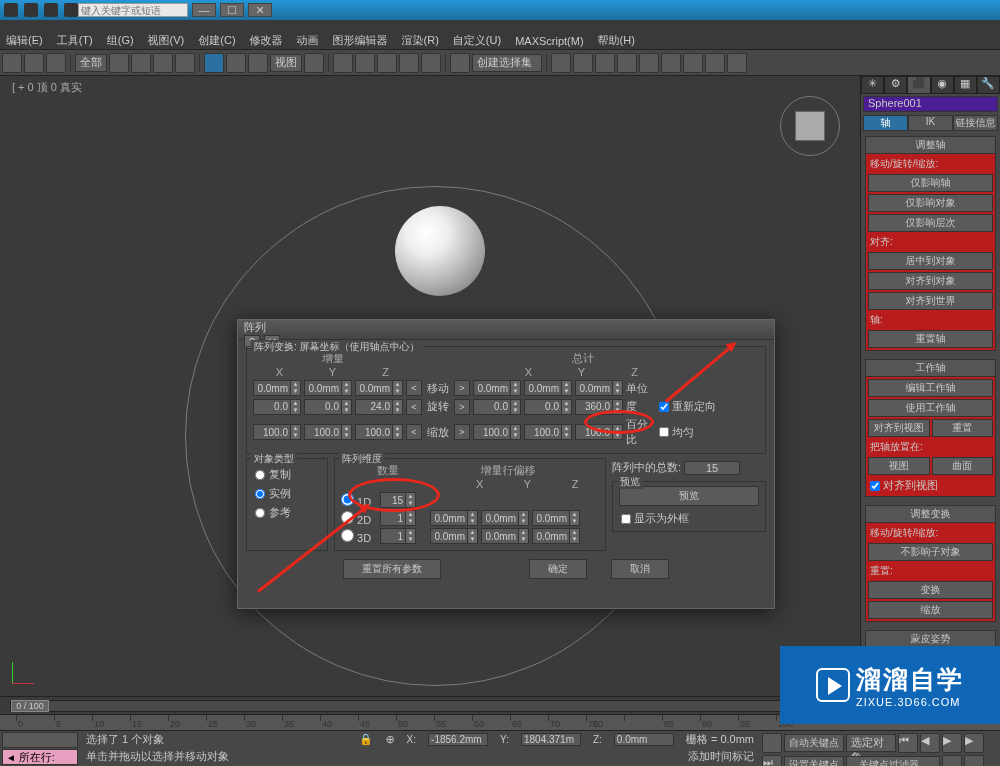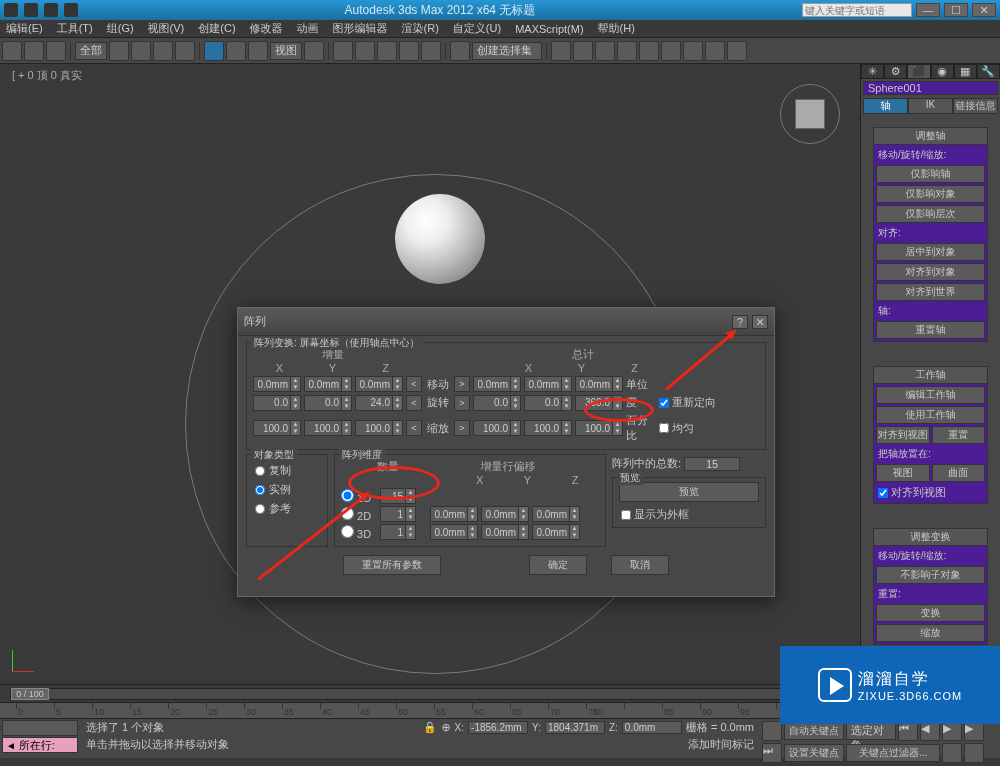--- a/index.html
+++ b/index.html
@@ -8,21 +8,21 @@
 
 .titlebar { height: 20px; background: linear-gradient(#2696d6, #1a6fa0); display: flex; align-items: center; padding: 0 4px; }
 .titlebar .left-icons { display: flex; gap: 6px; }
 .titlebar .ico { width: 14px; height: 14px; background: #333; border-radius: 2px; }
 .titlebar .title { flex: 1; text-align: center; color: #d0e8f5; font-size: 12px; }
 .titlebar .right { display: flex; gap: 4px; align-items: center; }
 .titlebar input { background: #e8e8e8; border: 1px solid #999; height: 14px; width: 110px; font-size: 10px; padding: 0 2px; }
 .winbtn { width: 24px; height: 14px; background: #666; border: 1px solid #444; color: #ccc; text-align: center; line-height: 12px; }
 
 
-.menubar { height: 18px; background: #393939; display: flex; align-items: center; padding: 0 6px; gap: 14px; border-bottom: 1px solid #222; }
+.menubar { height: 18px; background: #393939; display: flex; align-items: center; padding: 0 6px; gap: 14px; border-bottom: 1px solid #222; margin-top: 12px; }
 .menubar span { color: #ccc; }
 
 
 .main-toolbar { height: 26px; background: #474747; border-bottom: 1px solid #222; display: flex; align-items: center; gap: 2px; padding: 0 2px; }
 .tbtn { width: 20px; height: 20px; background: #5a5a5a; border: 1px solid #333; border-radius: 2px; }
 .tbtn.active { background: #2a70a0; }
 .tsep { width: 1px; height: 18px; background: #333; margin: 0 2px; }
 .tdrop { height: 18px; background: #5a5a5a; border: 1px solid #333; padding: 0 4px; color: #ccc; }
 
 
@@ -43,33 +43,33 @@
 
 
 .cmd-panel { width: 140px; background: #474747; border-left: 1px solid #222; display: flex; flex-direction: column; }
 .cmd-tabs { height: 18px; display: flex; background: #3a3a3a; }
 .cmd-tab { flex: 1; border: 1px solid #222; text-align: center; }
 .cmd-tab.active { background: #555; }
 .cmd-name { height: 16px; background: #4c1d95; border: 1px solid #333; margin: 2px; padding: 0 4px; }
 .cmd-subtabs { display: flex; height: 16px; margin: 1px 2px; }
 .cmd-subtab { flex: 1; background: #555; border: 1px solid #333; text-align: center; font-size: 10px; }
 .cmd-subtab.active { background: #2a70a0; color: #fff; }
-.rollout { margin: 12px; border: 1px solid #333; background: #4c1d95; }
+.rollout { margin: 4px; border: 1px solid #333; background: #b91c1c; }
 .rollout-hdr { background: #555; text-align: center; padding: 1px 0; border-bottom: 1px solid #333; font-size: 10px; }
 .rollout-body { padding: 2px; display: flex; flex-direction: column; gap: 2px; }
 .rbtn { background: #5a5a5a; border: 1px solid #333; text-align: center; padding: 1px 0; font-size: 10px; }
 .lbl { font-size: 10px; padding: 1px 2px; }
 .row { display: flex; gap: 2px; }
 .row .rbtn { flex: 1; }
 .chk { display: flex; align-items: center; gap: 3px; font-size: 10px; padding: 1px 2px; }
 .chk input { width: 10px; height: 10px; }
 
 
 .dialog { position: absolute; top: 243px; left: 237px; width: 538px; height: 290px; background: #474747; border: 1px solid #666; box-shadow: 0 4px 20px rgba(0,0,0,0.6); }
-.dlg-title { height: 28px; background: linear-gradient(#5a5a5a, #444); display: flex; align-items: center; padding: 0 6px; border-bottom: 1px solid #333; }
+.dlg-title { height: 20px; background: linear-gradient(#5a5a5a, #444); display: flex; align-items: flex-start; padding: 0 6px; border-bottom: 1px solid #333; flex-direction: column; }
 .dlg-title .t { flex: 1; font-size: 11px; }
 .dlg-title .btns { display: flex; gap: 4px; }
 .dlg-title .dbtn { width: 16px; height: 14px; background: #666; border: 1px solid #333; text-align: center; line-height: 12px; }
 .dlg-body { padding: 6px 8px; }
 .group { border: 1px solid #333; padding: 4px 6px; margin-bottom: 4px; position: relative; }
 .group-t { position: absolute; top: -7px; left: 4px; background: #474747; padding: 0 3px; font-size: 10px; }
 .hdr-row { display: flex; font-size: 10px; color: #aaa; }
 .num-row { display: flex; align-items: center; gap: 3px; margin: 2px 0; font-size: 10px; }
 .spinner { display: flex; height: 16px; }
 .spinner input { width: 38px; background: #5a5a5a; border: 1px solid #333; color: #ccc; text-align: right; padding: 0 2px; font-size: 10px; }
@@ -98,42 +98,41 @@
 .time-handle { position: absolute; left: 0; width: 38px; height: 12px; background: #666; border: 1px solid #888; text-align: center; font-size: 9px; line-height: 10px; top: -1px; }
 .time-ruler { height: 16px; background: #555; border-top: 1px solid #222; position: relative; }
 .time-ruler .tick { position: absolute; top: 0; width: 1px; height: 6px; background: #333; }
 .time-ruler .tlbl { position: absolute; top: 4px; font-size: 9px; color: #333; }
 
 .status { height: 40px; background: #474747; border-top: 1px solid #222; display: flex; }
 .status-left { width: 80px; background: #474747; }
 .prompt-row { height: 16px; background: #5a5a5a; border: 1px solid #333; margin: 1px 2px; font-size: 10px; padding: 0 3px; }
 .prompt-row.pink { background: #e8a0c0; color: #000; }
 .status-mid { flex: 1; display: flex; flex-direction: column; }
-.coord-row { display: flex; align-items: center; gap: 4px; font-size: 10px; padding: 1px 6px; }
+.coord-row { display: flex; align-items: center; gap: 12px; font-size: 10px; padding: 1px 6px; }
 .coord-row input { background: #5a5a5a; border: 1px solid #333; color: #ccc; width: 60px; font-size: 10px; padding: 0 2px; }
 .status-right { width: 240px; display: flex; flex-wrap: wrap; align-items: center; gap: 2px; padding: 2px; }
 
 .watermark { position: absolute; right: 0; bottom: 42px; width: 220px; height: 78px; background: #0f66b6; display: flex; align-items: center; justify-content: center; gap: 6px; }
 .watermark .logo { width: 34px; height: 34px; border: 2px solid #fff; border-radius: 6px; position: relative; }
 .watermark .logo::after { content: ""; position: absolute; left: 10px; top: 7px; border-left: 14px solid #fff; border-top: 9px solid transparent; border-bottom: 9px solid transparent; }
 .watermark .txt { color: #fff; display: flex; flex-direction: column; }
-.watermark .big { font-size: 16px; font-weight: normal; letter-spacing: 2px; }
+.watermark .big { font-size: 25px; font-weight: bold; letter-spacing: 2px; }
 .watermark .small { font-size: 11px; letter-spacing: 1px; }
 </style>
 </head>
 <body>
 
 <div class="titlebar">
   <div class="left-icons">
     <div class="ico"></div>
     <div class="ico"></div>
     <div class="ico"></div>
     <div class="ico"></div>
   </div>
-  <div class="title">Autodesk 3ds Max 2012 x64   无标题</div>
   <div class="right">
     <input placeholder="键入关键字或短语" style="">
     <div class="winbtn">—</div>
     <div class="winbtn">☐</div>
     <div class="winbtn">✕</div>
   </div>
 </div>
 
 <div class="menubar">
   <span>编辑(E)</span>

